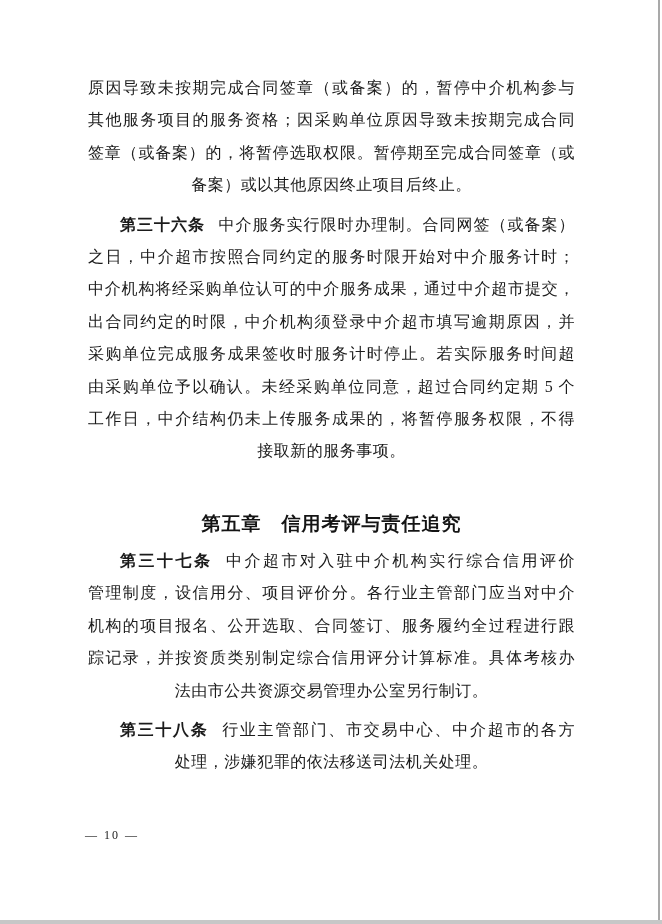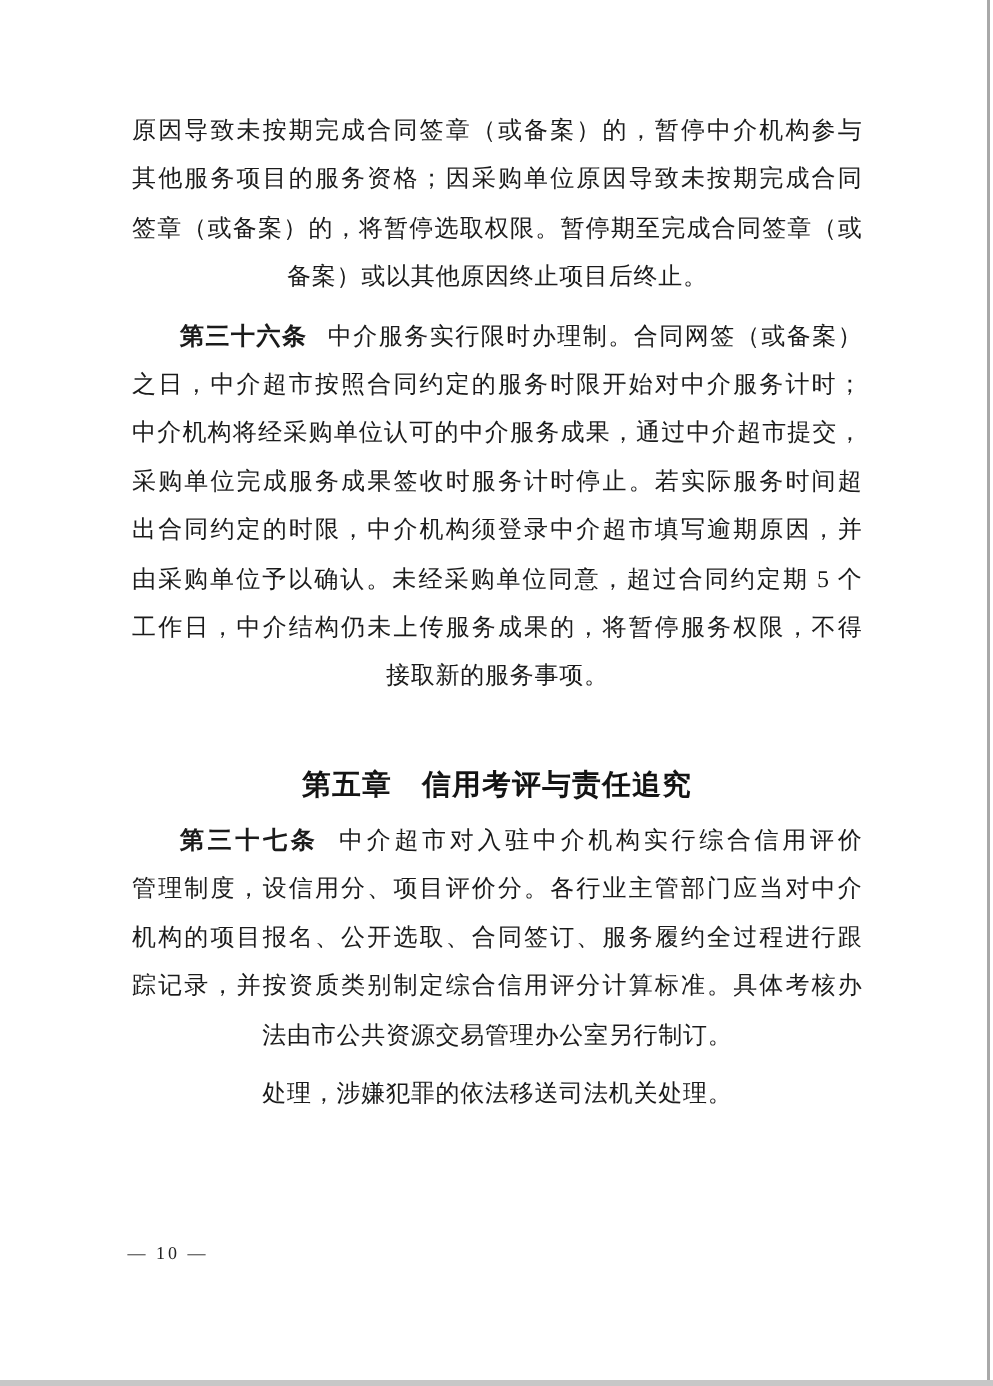--- a/index.html
+++ b/index.html
@@ -90,38 +90,39 @@
       <span class="line">原因导致未按期完成合同签章（或备案）的，暂停中介机构参与</span>
       <span class="line">其他服务项目的服务资格；因采购单位原因导致未按期完成合同</span>
       <span class="line">签章（或备案）的，将暂停选取权限。暂停期至完成合同签章（或</span>
       <span class="line lastline">备案）或以其他原因终止项目后终止。</span>
     </p>
 
     <p class="para article">
       <span class="line firstline"><b class="article-label">第三十六条</b><span>中介服务实行限时办理制。合同网签（或备案）</span></span>
       <span class="line">之日，中介超市按照合同约定的服务时限开始对中介服务计时；</span>
       <span class="line">中介机构将经采购单位认可的中介服务成果，通过中介超市提交，</span>
+      <span class="line">出合同约定的时限，中介机构须登录中介超市填写逾期原因，并</span>
       <span class="line">采购单位完成服务成果签收时服务计时停止。若实际服务时间超</span>
-      <span class="line">出合同约定的时限，中介机构须登录中介超市填写逾期原因，并</span>
       <span class="line">由采购单位予以确认。未经采购单位同意，超过合同约定期 5 个</span>
       <span class="line">工作日，中介结构仍未上传服务成果的，将暂停服务权限，不得</span>
       <span class="line lastline">接取新的服务事项。</span>
     </p>
 
     <h2 class="chapter-heading">第五章　信用考评与责任追究</h2>
 
     <p class="para article a37">
       <span class="line firstline"><b class="article-label">第三十七条</b><span>中介超市对入驻中介机构实行综合信用评价</span></span>
       <span class="line">管理制度，设信用分、项目评价分。各行业主管部门应当对中介</span>
       <span class="line">机构的项目报名、公开选取、合同签订、服务履约全过程进行跟</span>
       <span class="line">踪记录，并按资质类别制定综合信用评分计算标准。具体考核办</span>
       <span class="line lastline">法由市公共资源交易管理办公室另行制订。</span>
     </p>
 
     <p class="para article">
+      <span class="line firstline"><b class="article-label">第三十八条</b><span>行业主管部门、市交易中心、中介超市的各方</span></span>
       <span class="line lastline">处理，涉嫌犯罪的依法移送司法机关处理。</span>
     </p>
 
   </div>
 
   <div class="footer">— 10 —</div>
 
   <div class="edge-right"></div>
   <div class="edge-bottom"></div>
 

